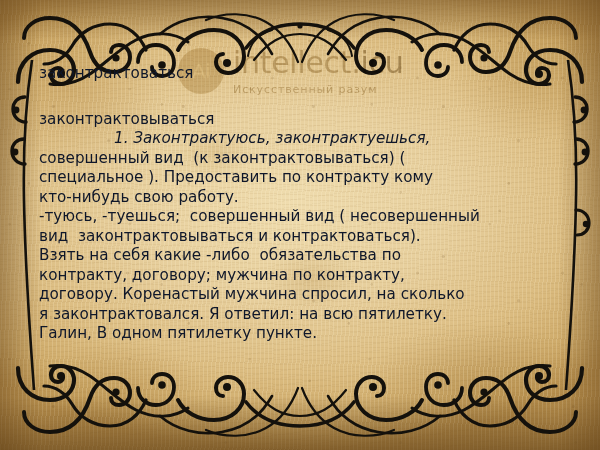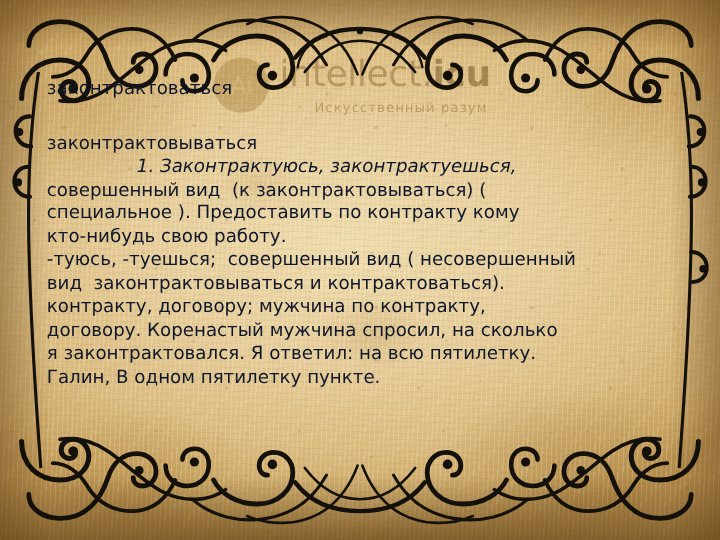--- a/index.html
+++ b/index.html
@@ -112,29 +112,28 @@
   }
   .wm-words { padding-top: 2px; }
   .wm-main {
     font-size: 30px;
     line-height: 1;
     color: rgba(150,120,55,.80);
     font-family: "DejaVu Sans", "Liberation Sans", sans-serif;
     letter-spacing: -.3px;
     white-space: nowrap;
   }
-  .wm-main b { color: rgba(120,94,38,.88); font-weight: bold; }
+  .wm-main b { color: rgba(120,94,38,.88); font-weight: normal; }
   .wm-sub {
     margin-top: 5px;
     font-size: 11px;
     letter-spacing: .9px;
     color: rgba(150,120,55,.78);
     font-family: "DejaVu Sans", "Liberation Sans", sans-serif;
     white-space: nowrap;
-    margin-left: 29px;
   }
 
   
   .article {
     position: absolute;
     left: 39px;
     top: 64px;
     width: 512px;
     color: #0f172a;
     font-family: "DejaVu Sans", "Liberation Sans", sans-serif;
@@ -286,20 +285,21 @@
       <span class="ln">законтрактовываться</span>
     </div>
 
     <div class="block">
       <span class="ln indent">1. Законтрактуюсь, законтрактуешься,</span>
       <span class="ln">совершенный вид  (к законтрактовываться) (</span>
       <span class="ln">специальное ). Предоставить по контракту кому</span>
       <span class="ln">кто-нибудь свою работу.</span>
       <span class="ln">-туюсь, -туешься;  совершенный вид ( несовершенный</span>
       <span class="ln">вид  законтрактовываться и контрактоваться).</span>
+      <span class="ln">Взять на себя какие -либо  обязательства по</span>
       <span class="ln">контракту, договору; мужчина по контракту,</span>
       <span class="ln">договору. Коренастый мужчина спросил, на сколько</span>
       <span class="ln">я законтрактовался. Я ответил: на всю пятилетку.</span>
       <span class="ln">Галин, В одном пятилетку пункте.</span>
     </div>
 
   </div>
 </div>
 
 </body></html>

